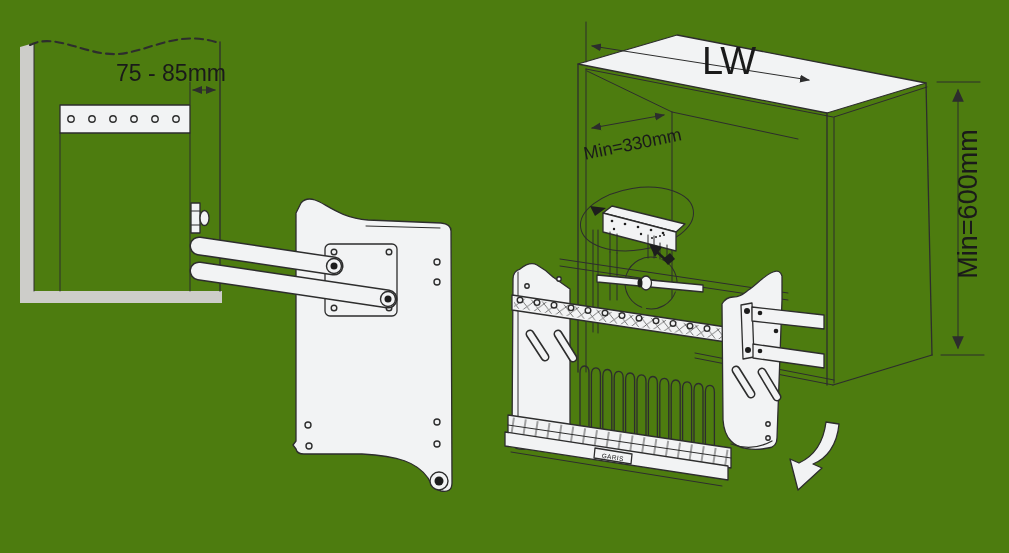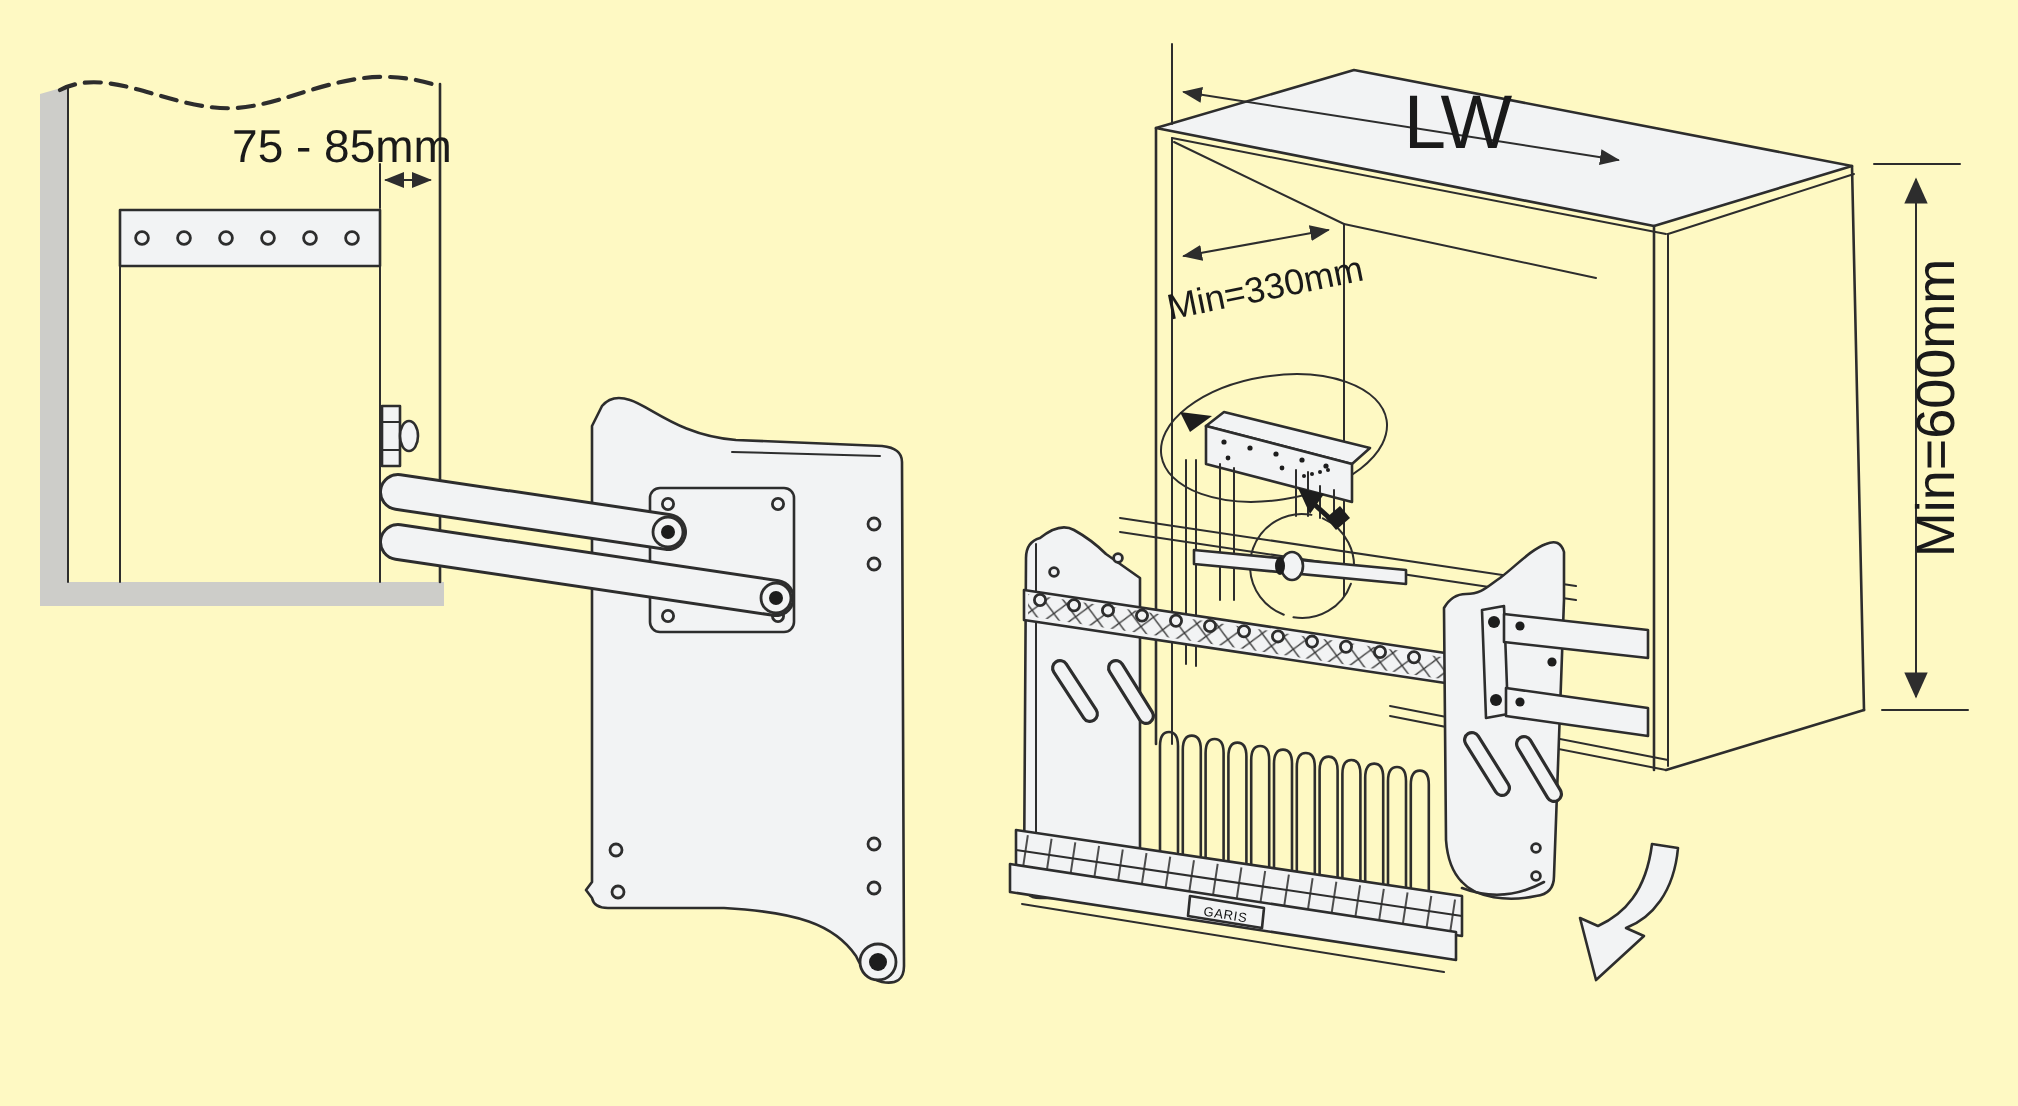--- a/index.html
+++ b/index.html
@@ -1,16 +1,16 @@
 <!DOCTYPE html>
 <html><head>
 <meta charset="utf-8">
 <style>
   html,body{margin:0;padding:0;background:#e9eaec;}
-  .canvas{position:relative;width:1009px;height:553px;background:#fef9c3;overflow:hidden;
+  .canvas{position:relative;width:1009px;height:553px;background:#4d7c0f;overflow:hidden;
           font-family:"Liberation Sans",sans-serif;}
   svg{position:absolute;inset:0;}
   .ln{fill:none;stroke:#2d2d2d;stroke-width:1.3;stroke-linecap:round;stroke-linejoin:round;}
   .thin{stroke-width:1;}
   .fillbg{fill:#f2f3f4;stroke:#2d2d2d;stroke-width:1.3;stroke-linejoin:round;}
   .hole{fill:#f2f3f4;stroke:#2d2d2d;stroke-width:1.4;}
   .dot{fill:#1d1d1d;stroke:none;}
   .shadow{fill:#cdcdc9;stroke:none;}
   .slotO{fill:none;stroke:#2d2d2d;stroke-width:9;stroke-linecap:round;}
   .slotI{fill:none;stroke:#f2f3f4;stroke-width:5.8;stroke-linecap:round;}

